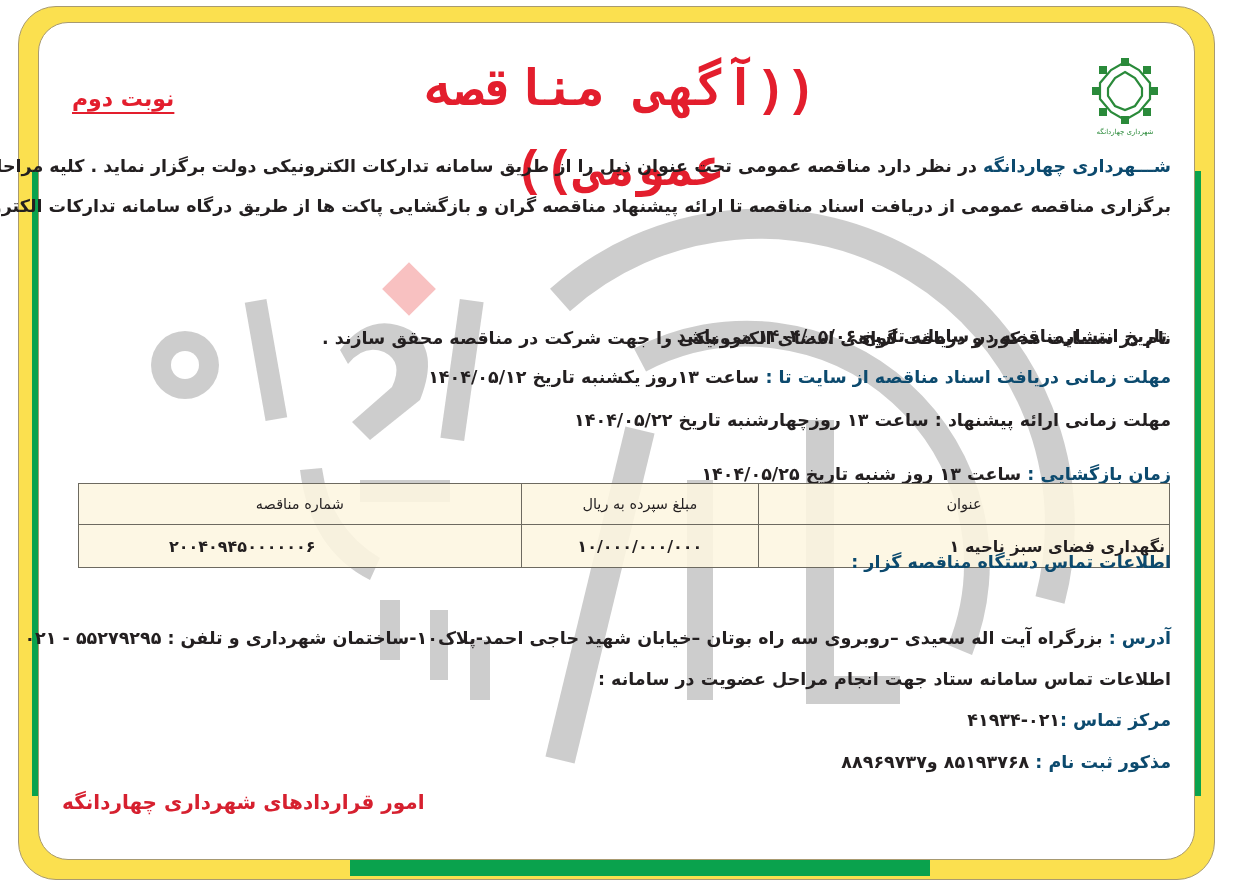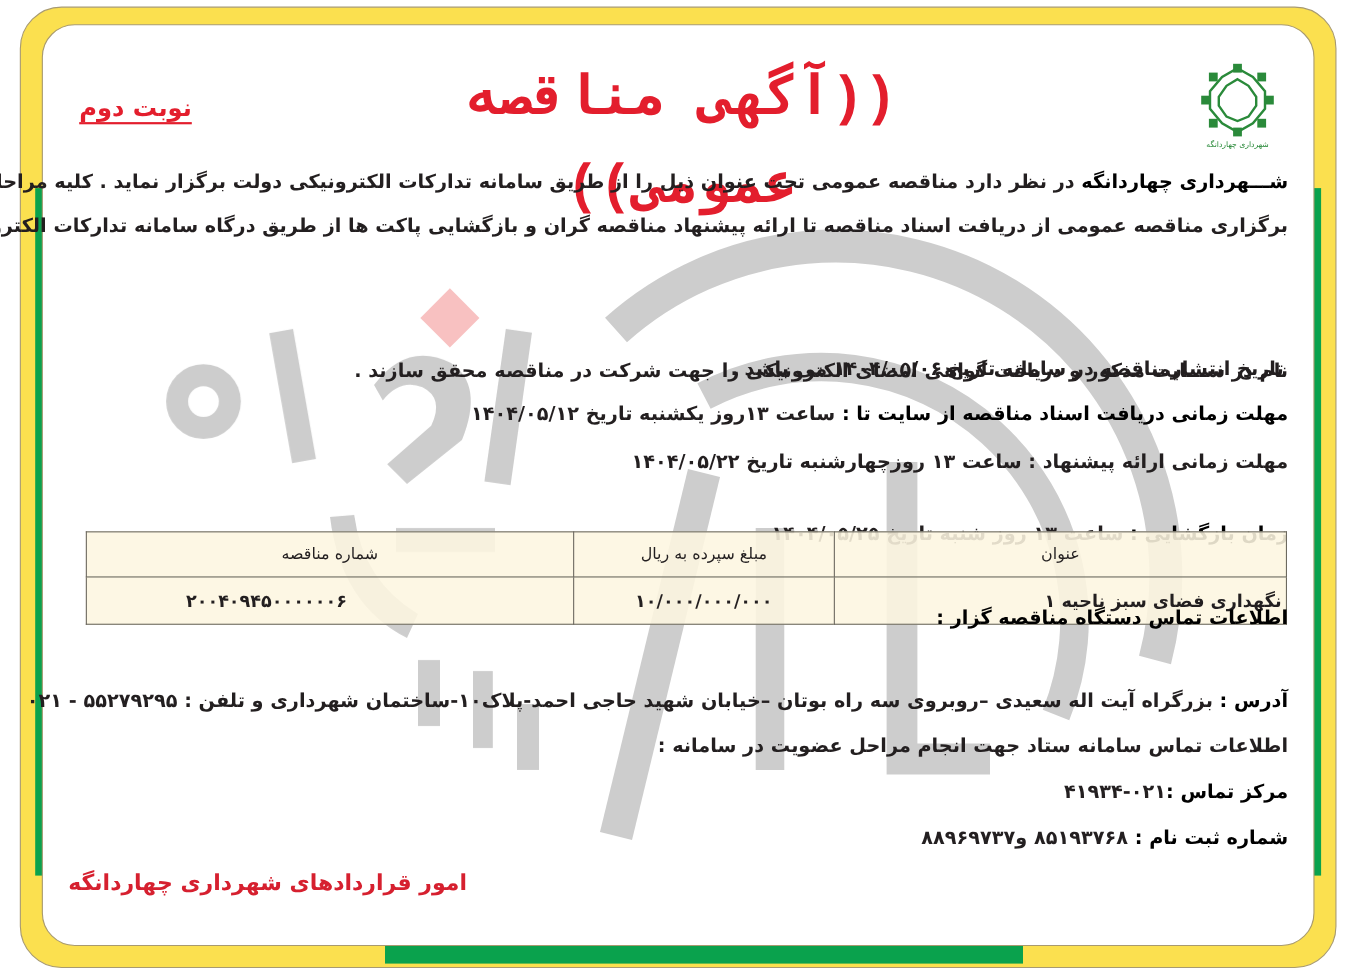--- a/index.html
+++ b/index.html
@@ -25,21 +25,21 @@
   .title {
     position: absolute; left: 360px; top: 52px; width: 520px; text-align: center;
     font-family: Liberation Mono, monospace; font-weight: bold; font-size: 50px; color: #e31e2d;
     letter-spacing: -1px; line-height: 80px;
   }
   .round {
     position: absolute; left: 72px; top: 86px; font-weight: bold; font-size: 22px; color: #e31e2d;
     text-decoration: underline; text-underline-offset: 6px;
   }
   .line { position: absolute; right: 62px; font-weight: bold; font-size: 17.5px; color: #231f20; white-space: nowrap; }
-  .red { color: #000000; text-align: center; }
+  .red { color: #0c4a6e; text-align: center; }
   .ltr { direction: ltr; unicode-bidi: embed; }
   table.tender {
     position: absolute; left: 78px; top: 483px; width: 1092px; border-collapse: collapse; direction: rtl;
     background: rgba(253,246,224,0.88);
   }
   table.tender td, table.tender th { border: 1px solid #6d6a60; height: 40px; text-align: center; font-size: 14.5px; color: #231f20; }
   table.tender th { font-weight: normal; height: 38px; }
   table.tender td { font-weight: bold; font-size: 16px; }
   .signature {
     position: absolute; left: 62px; top: 790px; font-weight: bold; font-size: 20px; color: #d6202f; direction: rtl;
@@ -102,37 +102,37 @@
   <div class="title">((آگهی مناقصه عمومی))</div>
   <div class="round">نوبت دوم</div>
 
   <div class="line" style="top:156px;"><span class="red">شـــهرداری چهاردانگه</span><span> در نظر دارد مناقصه عمومی تحت عنوان ذیل  را از طریق سامانه تدارکات الکترونیکی دولت برگزار نماید . کلیه مراحل</span></div>
   <div class="line" style="top:196px;">برگزاری مناقصه عمومی از دریافت اسناد مناقصه تا ارائه پیشنهاد مناقصه گران و بازگشایی پاکت ها از طریق درگاه سامانه تدارکات الکترونیکی</div>
   <div class="line" style="top:284px;margin-top:44px;">نام در ســـایت مذکور و دریافت گواهی امضای الکترونیکی را جهت شرکت در مناقصه محقق سازند .</div>
 
   <div class="line" style="top:326px; right:66px;">تاریخ انتشارمناقصه در سامانه تاریخ ۱۴۰۴/۰۵/۰۶ می باشد .</div>
   <div class="line" style="top:367px;"><span class="red">مهلت زمانی دریافت اسناد مناقصه از سایت تا : </span><span>ساعت ۱۳روز یکشنبه تاریخ ۱۴۰۴/۰۵/۱۲</span></div>
   <div class="line" style="top:410px;">مهلت زمانی ارائه پیشنهاد : ساعت ۱۳ روزچهارشنبه تاریخ ۱۴۰۴/۰۵/۲۲</div>
-  <div class="line" style="top:476px;"><span class="red">زمان بازگشایی : </span><span>ساعت ۱۳ روز شنبه تاریخ ۱۴۰۴/۰۵/۲۵</span></div>
+  <div class="line" style="top:464px;"><span class="red">زمان بازگشایی : </span><span>ساعت ۱۳ روز شنبه تاریخ ۱۴۰۴/۰۵/۲۵</span></div>
 
   <table class="tender">
     <tbody>
         <tr>
       <th>عنوان</th>
       <th>مبلغ سپرده به ریال</th>
       <th>شماره مناقصه</th>
     </tr>
     <tr>
       <td style="text-align:right; padding-right:4px;">نگهداری فضای سبز ناحیه ۱</td>
       <td>۱۰/۰۰۰/۰۰۰/۰۰۰</td>
       <td style="text-align:left; padding-left:90px;">۲۰۰۴۰۹۴۵۰۰۰۰۰۰۶</td>
     </tr>
   </tbody>
     </table>
 
   <div class="line red" style="top:552px;">اطلاعات تماس دستگاه مناقصه گزار :</div>
   <div class="line" style="top:628px;"><span class="red">آدرس : </span><span>بزرگراه آیت اله سعیدی –روبروی سه راه بوتان –خیابان شهید حاجی احمد-پلاک۱۰-ساختمان شهرداری و تلفن :  ۵۵۲۷۹۲۹۵ - ۰۲۱</span></div>
   <div class="line" style="top:669px;">اطلاعات تماس سامانه ستاد جهت انجام مراحل عضویت در سامانه :</div>
   <div class="line" style="top:710px;"><span class="red">مرکز تماس :</span><span>۰۲۱-۴۱۹۳۴</span></div>
-  <div class="line" style="top:752px;"><span class="red">شماره ثبت نام : </span><span>۸۵۱۹۳۷۶۸ و۸۸۹۶۹۷۳۷</span></div>
+  <div class="line" style="top:752px;"><span class="red">مذکور ثبت نام : </span><span>۸۵۱۹۳۷۶۸ و۸۸۹۶۹۷۳۷</span></div>
 
   <div class="signature">امور قراردادهای شهرداری چهاردانگه</div>
 </div>
 
 </body></html>

